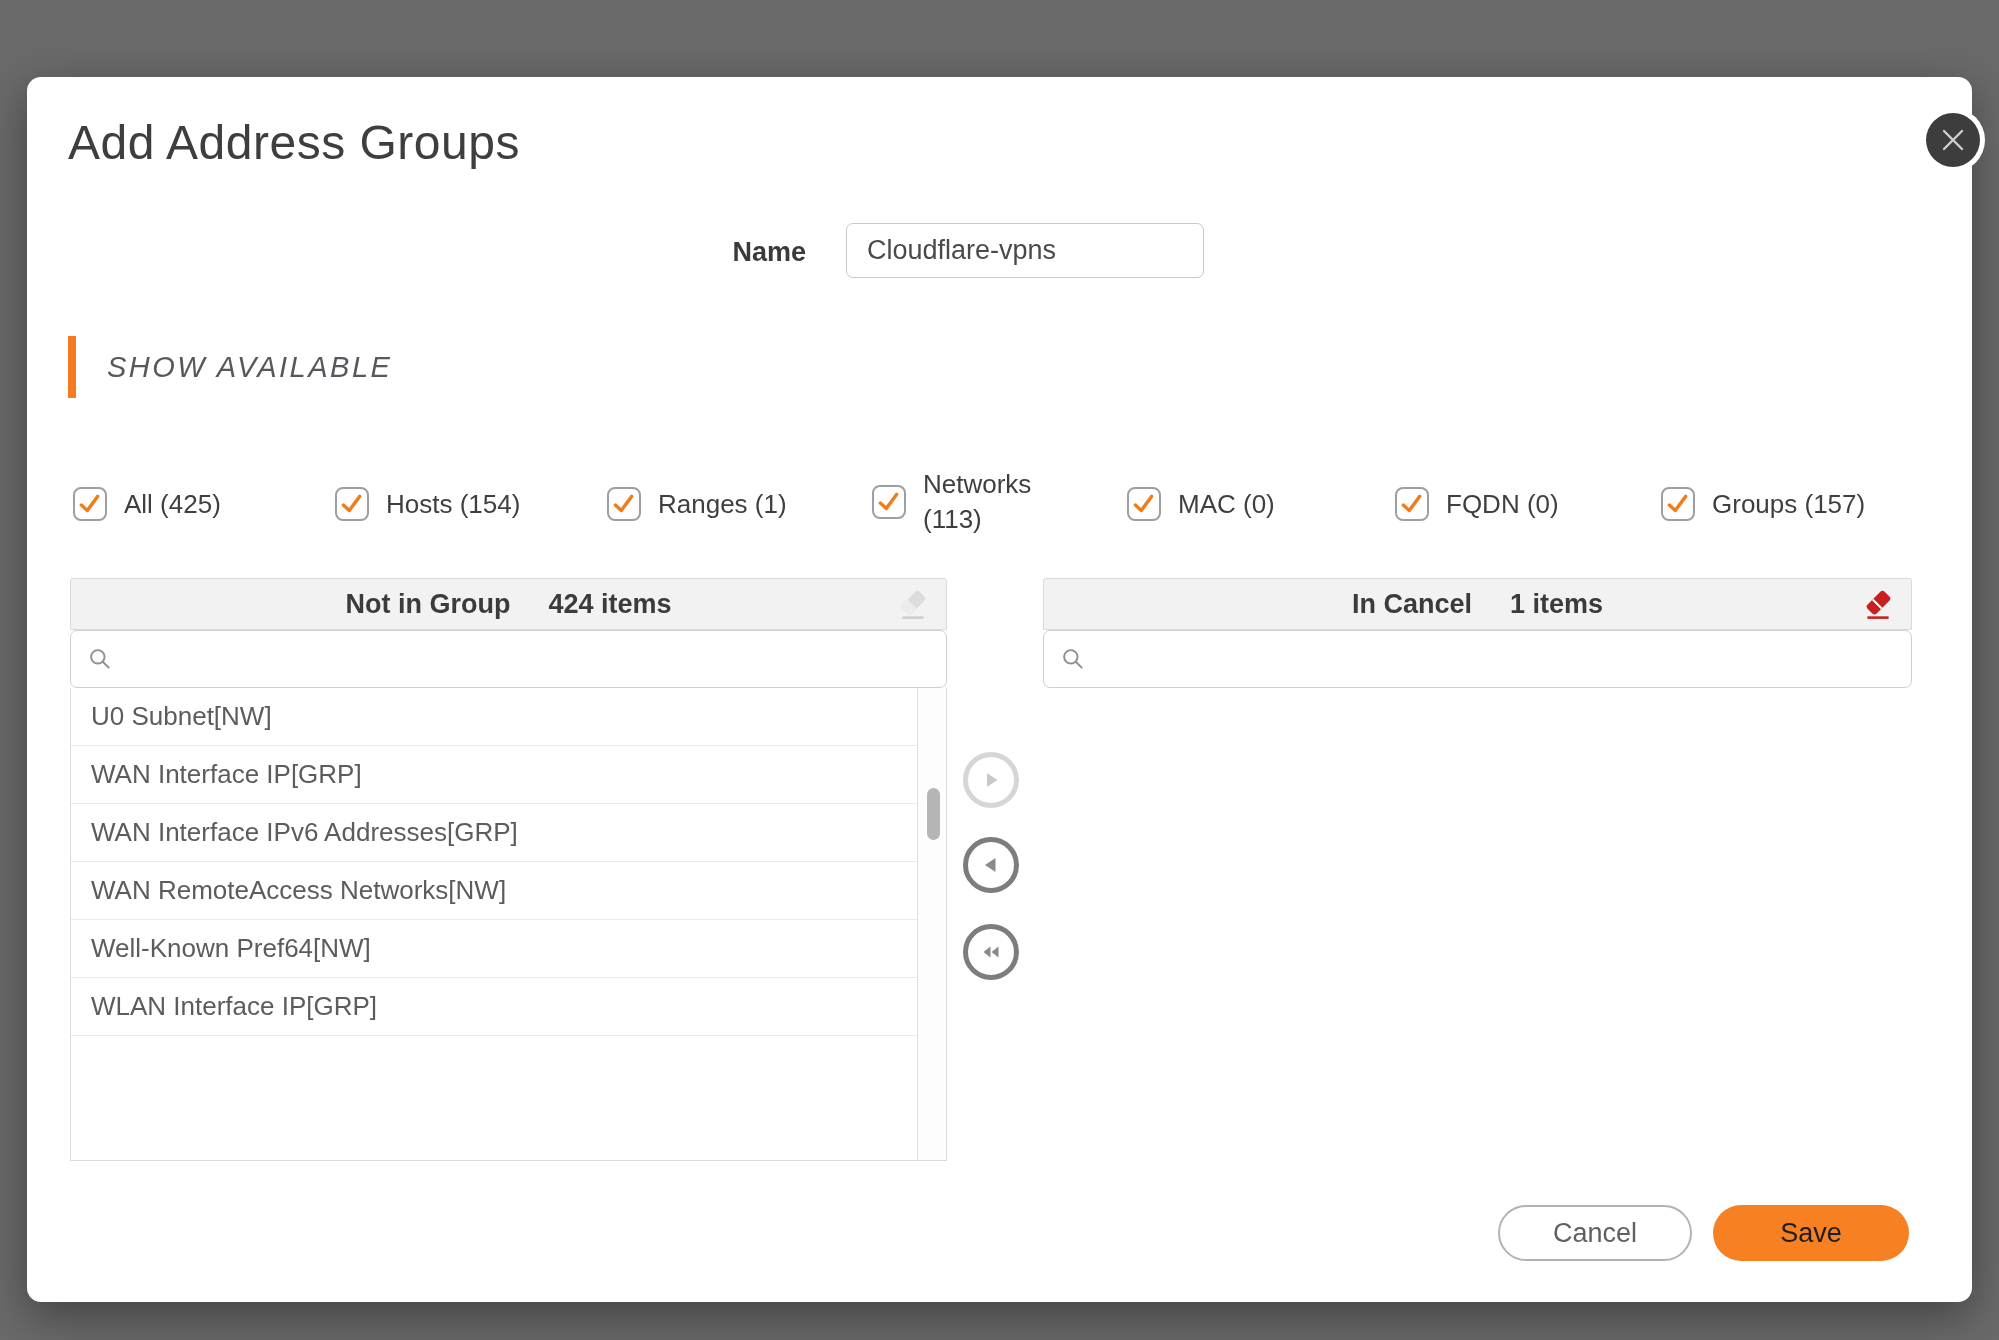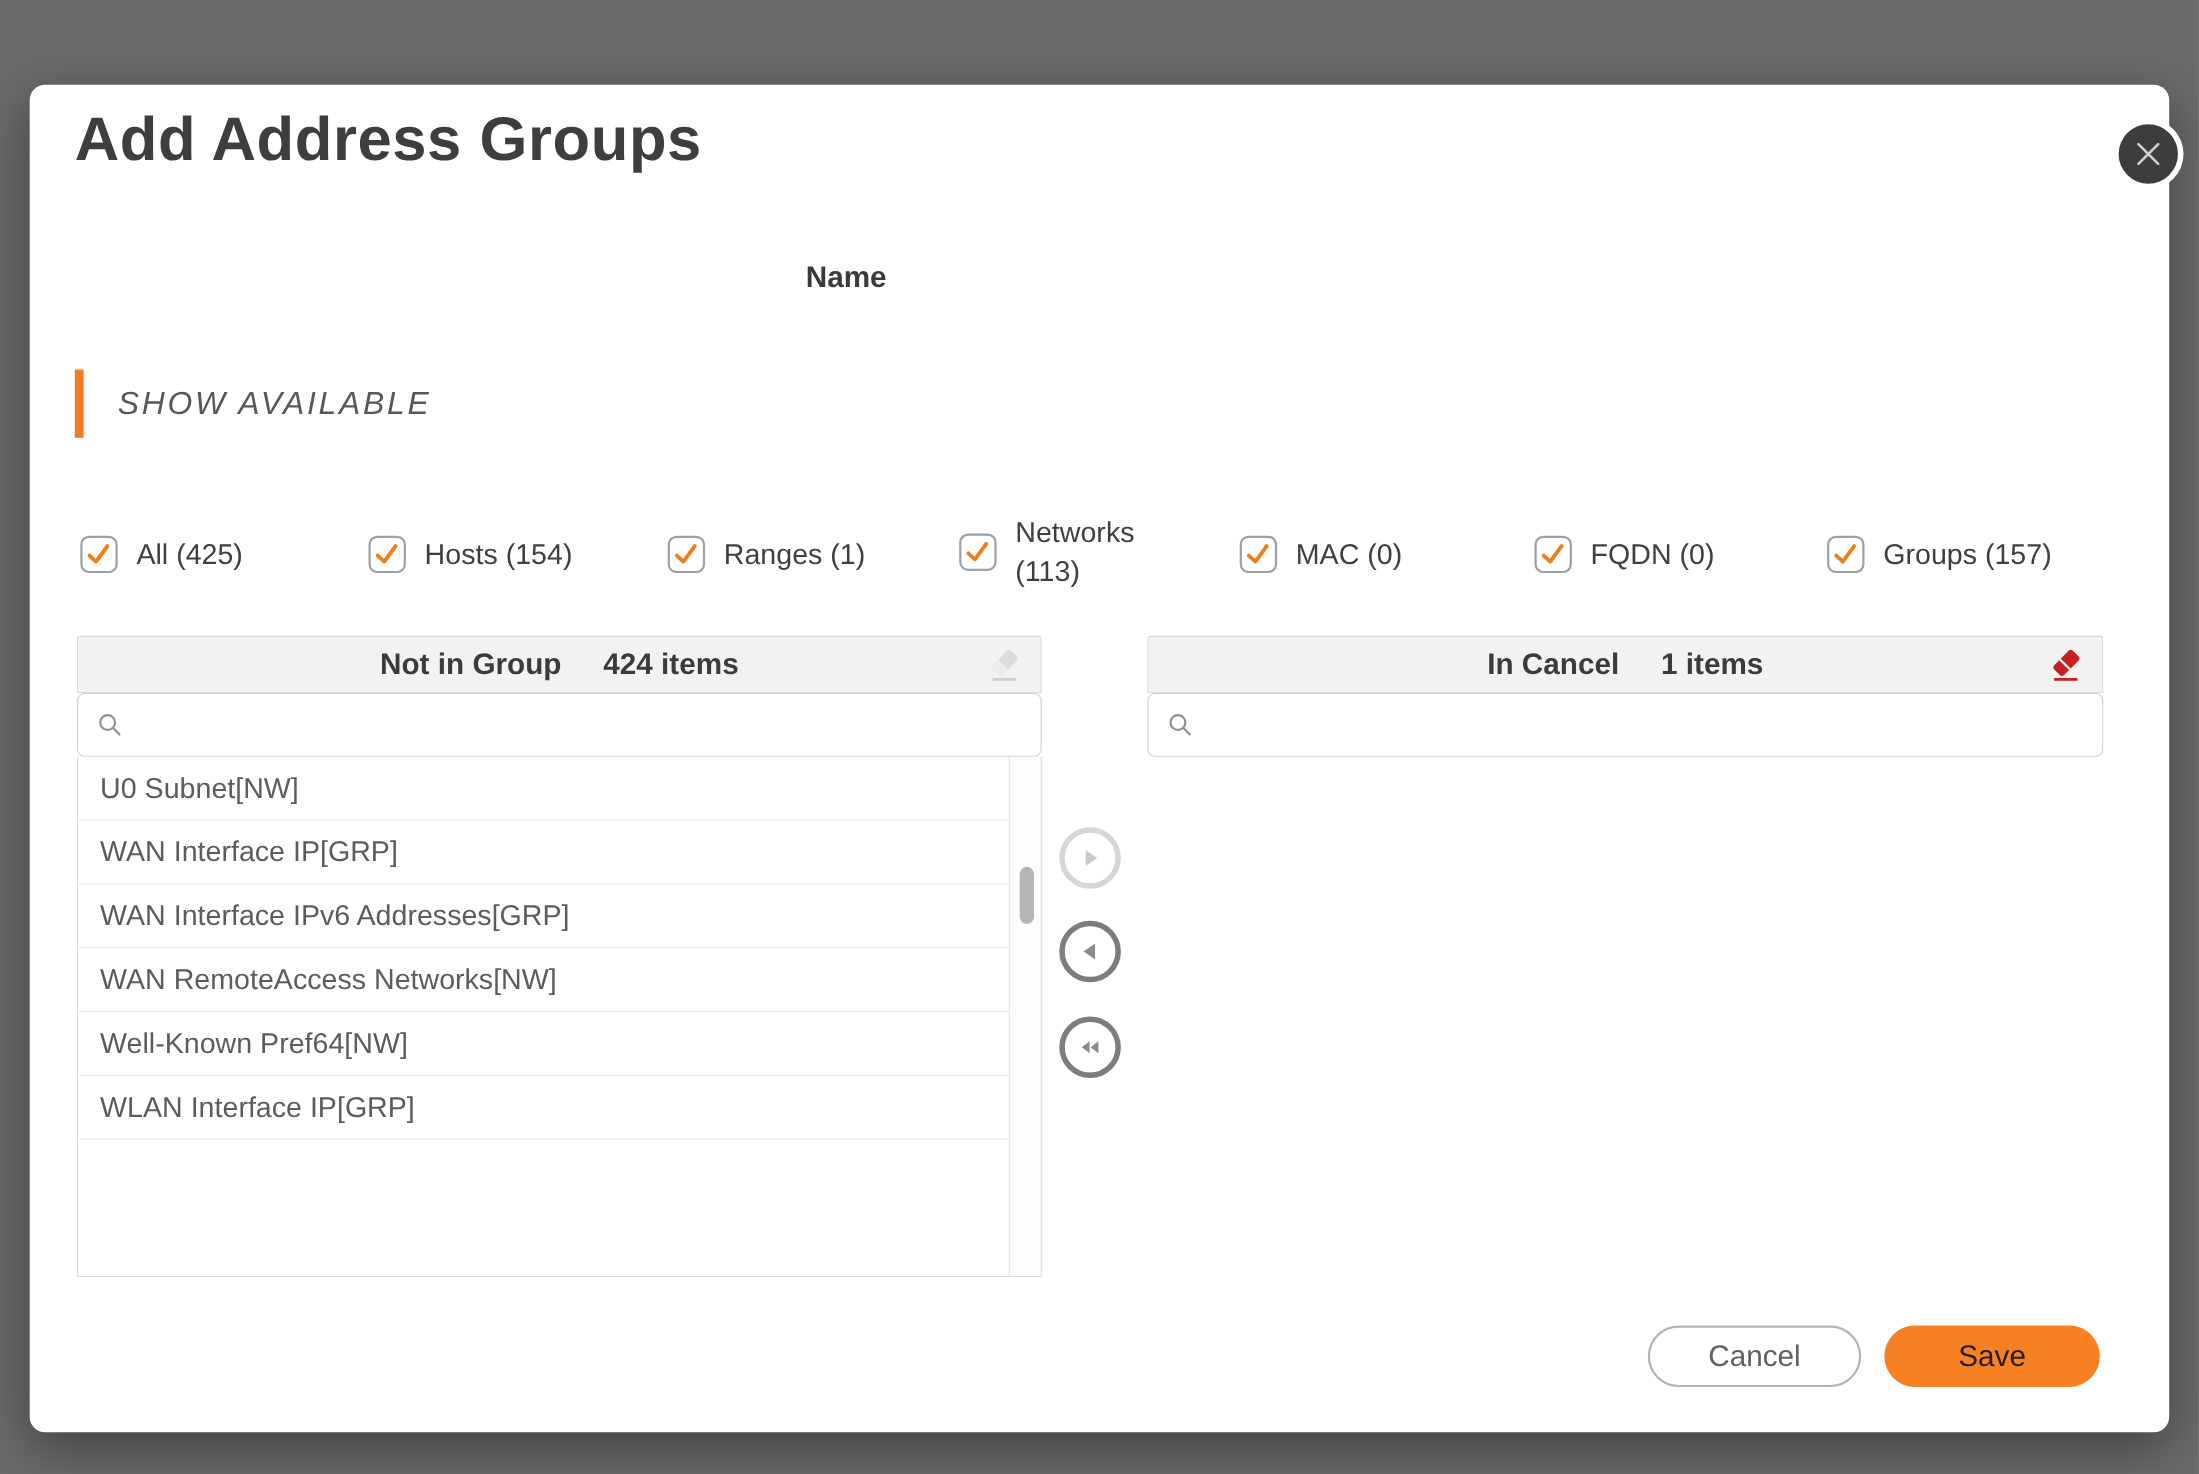--- a/index.html
+++ b/index.html
@@ -8,22 +8,22 @@
     background:#6a6a6a;
     font-family:"Liberation Sans", sans-serif;
     -webkit-font-smoothing:antialiased;
   }
   .modal{
     position:absolute;left:27px;top:77px;width:1945px;height:1225px;
     background:#ffffff;border-radius:14px;
     box-shadow:0 14px 46px rgba(0,0,0,.38);
   }
   .page-title{
-    position:absolute;left:41px;top:16px;
-    font-size:56px;font-weight:700;color:#3e3e3e;letter-spacing:.5px;
+    position:absolute;left:41px;top:38px;
+    font-size:48px;font-weight:400;color:#3e3e3e;letter-spacing:.5px;
   }
   .close-btn{
     position:absolute;left:1899px;top:36px;width:54px;height:54px;border-radius:50%;
     background:#3d3d3d;box-shadow:0 0 0 5px #ffffff;border:none;cursor:pointer;
     display:flex;align-items:center;justify-content:center;padding:0;
   }
   
   .name-label{
     position:absolute;left:629px;top:160px;width:150px;text-align:right;
     font-size:27px;font-weight:700;color:#3a3a3a;
@@ -118,20 +118,21 @@
 
   <button class="close-btn">
     <span style="display:flex">
       <svg width="26" height="26" viewBox="0 0 26 26">
           <path d="M4 4 L22 22 M22 4 L4 22" stroke="#cfcfcf" stroke-width="2.4" stroke-linecap="round"></path>
         </svg>
     </span>
   </button>
 
   <div class="name-label">Name</div>
+  <input class="name-input" type="text" value="Cloudflare-vpns" style="">
 
   <div class="section-bar"></div>
   <div class="section-label">SHOW AVAILABLE</div>
 
   <div class="filter f-all">
     <span class="cbx">
         <svg width="26" height="26" viewBox="0 0 24 24">
           <polyline points="4,13 9.5,18 19,5" fill="none" stroke="#f07d1a" stroke-width="3.2" stroke-linecap="round" stroke-linejoin="round"></polyline>
         </svg>
       </span>

